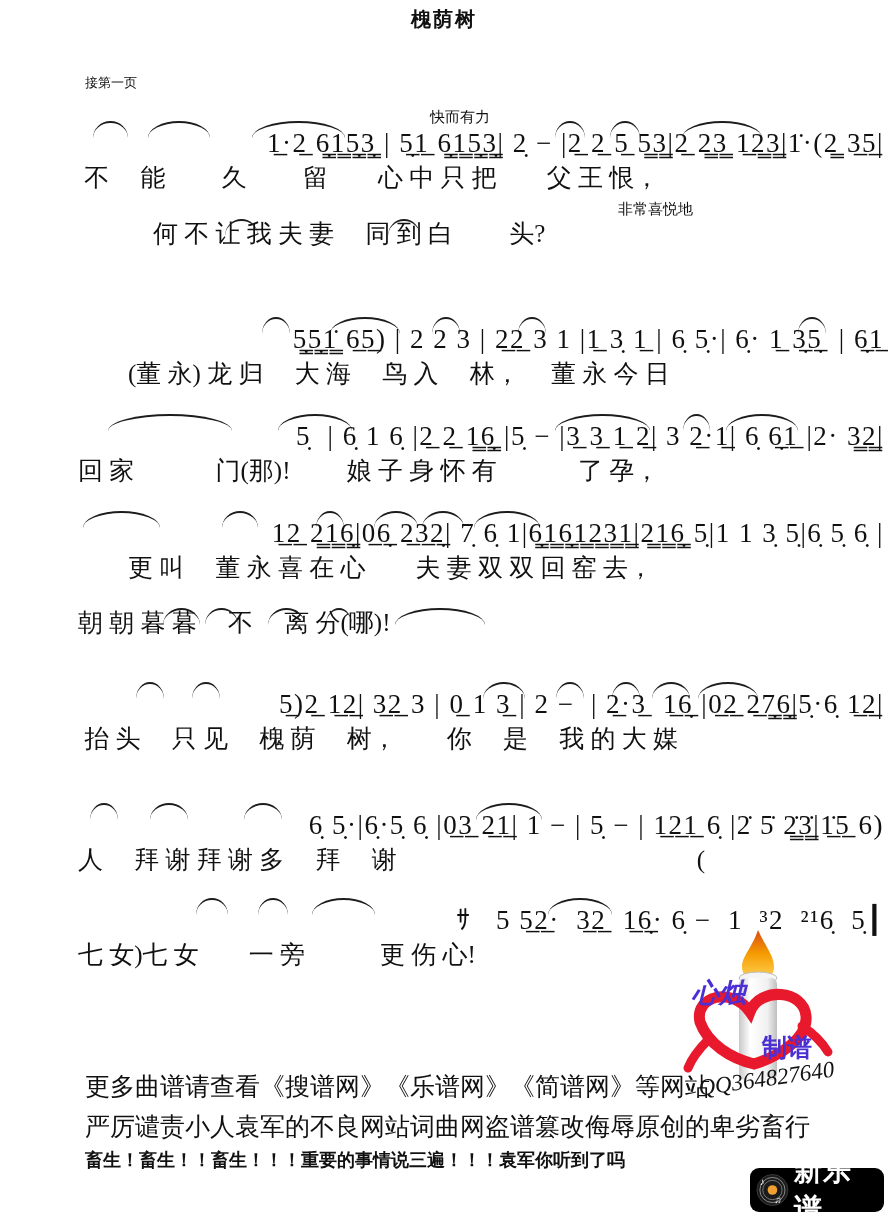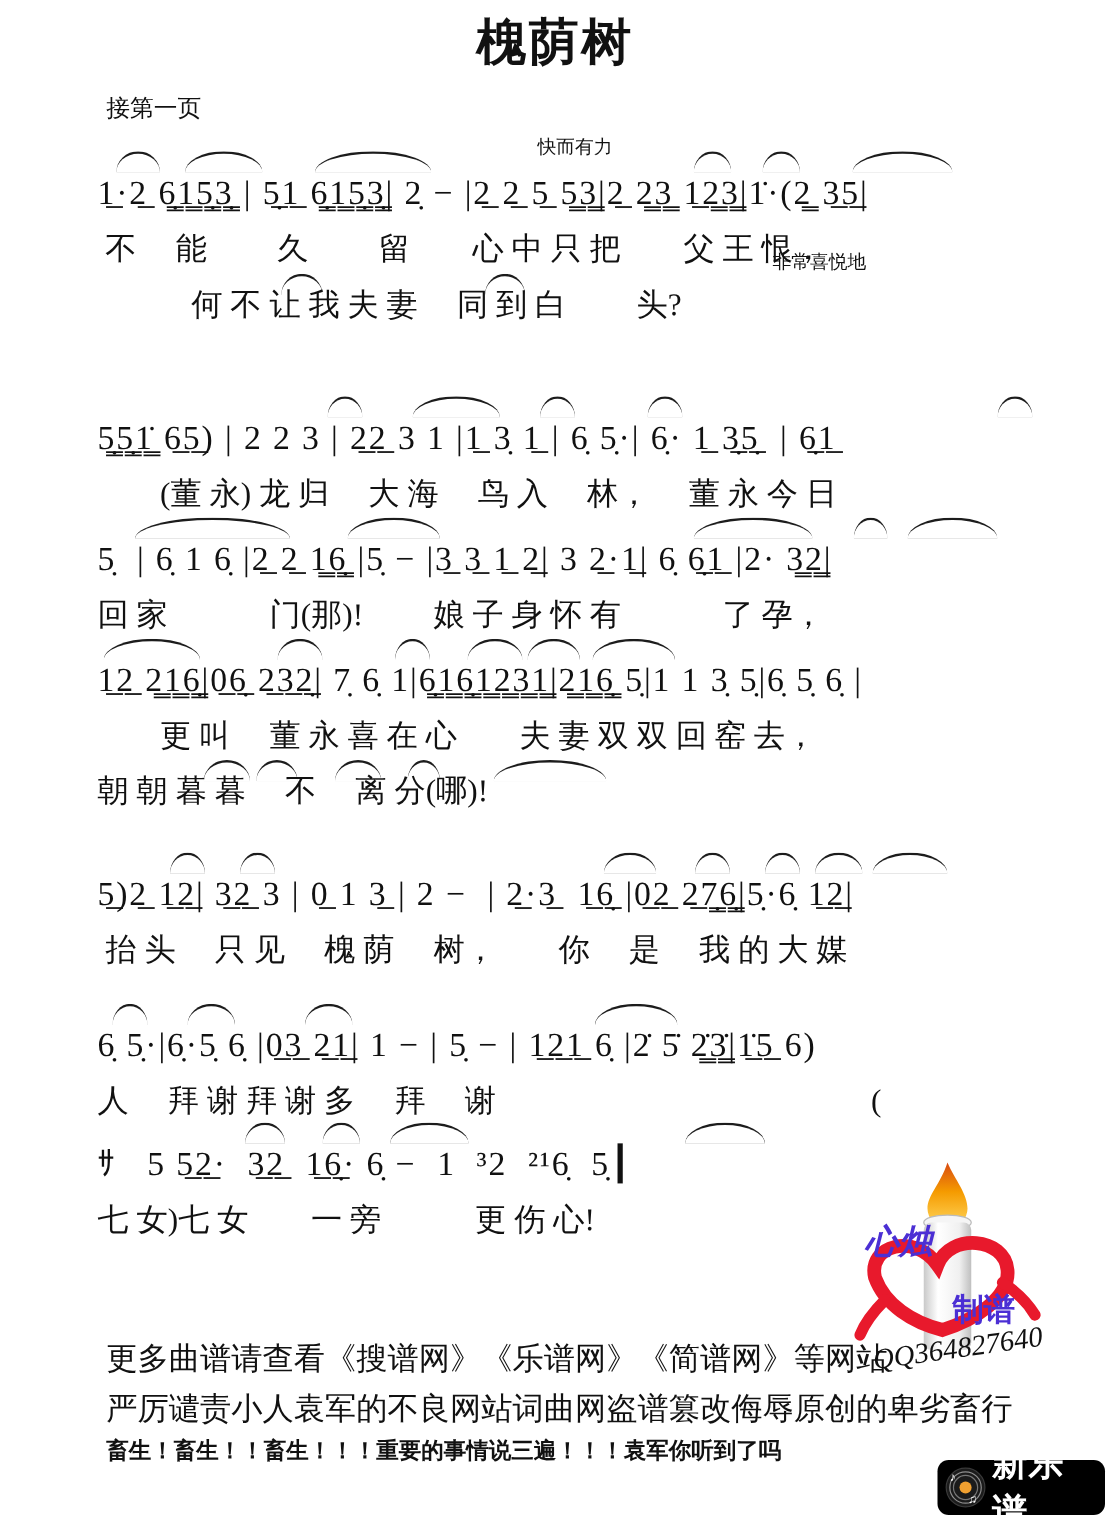--- a/index.html
+++ b/index.html
@@ -1,24 +1,24 @@
 <!DOCTYPE html>
 <html><head>
 <meta charset="utf-8">
 <style>
   html,body{margin:0;padding:0;background:#ffffff;}
   .page{position:relative;width:888px;height:1217px;background:#fff;overflow:hidden;
         font-family:"Liberation Serif","DejaVu Serif",serif;color:#111;}
   .title{position:absolute;top:6px;left:0;width:888px;text-align:center;
-         font-size:40px;font-weight:bold;letter-spacing:2px;}
-  .cont{position:absolute;top:74px;left:85px;font-size:19px;}
+         font-size:20px;font-weight:bold;letter-spacing:2px;}
+  .cont{position:absolute;top:74px;left:85px;font-size:13px;}
   .system{position:absolute;left:78px;width:806px;height:92px;}
-  .notation{position:relative;margin-top:19px;font-size:27px;letter-spacing:1.5px;
-            white-space:pre;line-height:34px;font-family:"Liberation Serif","DejaVu Serif",serif;}
-  .lyrics{margin-top:14px;font-size:25px;white-space:pre;line-height:30px;}
+  .notation{position:relative;margin-top:8px;font-size:27px;letter-spacing:1.5px;
+            white-space:pre;line-height:34px;font-family:"Liberation Serif","DejaVu Serif",serif;text-align:right;}
+  .lyrics{margin-top:3px;font-size:25px;white-space:pre;line-height:30px;}
   .anno{position:absolute;font-size:15px;font-family:"DejaVu Sans",sans-serif;}
   .arc{position:absolute;height:15px;border-top:2px solid #1c1c1c;
        border-radius:50% 50% 0 0 / 100% 100% 0 0;top:3px;}
   .footer-line{position:absolute;left:85px;font-size:25px;white-space:pre;
                font-family:"DejaVu Sans",sans-serif;}
   .footer-line.bold{font-weight:bold;font-size:18px;}
   .watermark{position:absolute;left:672px;top:928px;width:185px;height:160px;}
   .qq{position:absolute;left:698px;top:1066px;font-size:23px;font-style:italic;
       transform:rotate(-8deg);font-family:"Liberation Serif","DejaVu Serif",serif;}
   .brand{position:absolute;left:750px;top:1168px;width:134px;height:44px;border-radius:9px;

